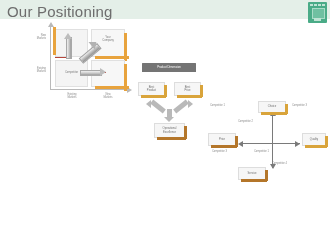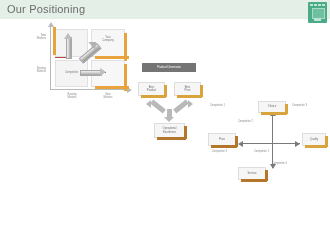--- a/index.html
+++ b/index.html
@@ -10,21 +10,21 @@
     position:relative;
     color:#5a5a5a;
   }
   
   #header{
     position:absolute;left:0;top:0;width:330px;height:19px;
     background:#e4efe8;
   }
   #header-title{
     position:absolute;left:7px;top:3px;
-    font-size:11px;color:#6d6d6d;letter-spacing:.2px;
+    font-size:15px;color:#6d6d6d;letter-spacing:.2px;
     white-space:nowrap;
   }
   #logo{
     position:absolute;right:3px;top:2px;width:19px;height:21px;
     background:#4aab87;border-radius:1px;
     overflow:hidden;
   }
   #logo .bar{position:absolute;background:#bfe3d4;}
   #logo .b1{left:2px;top:2px;width:3px;height:2px;}
   #logo .b2{left:6px;top:2px;width:3px;height:2px;}

